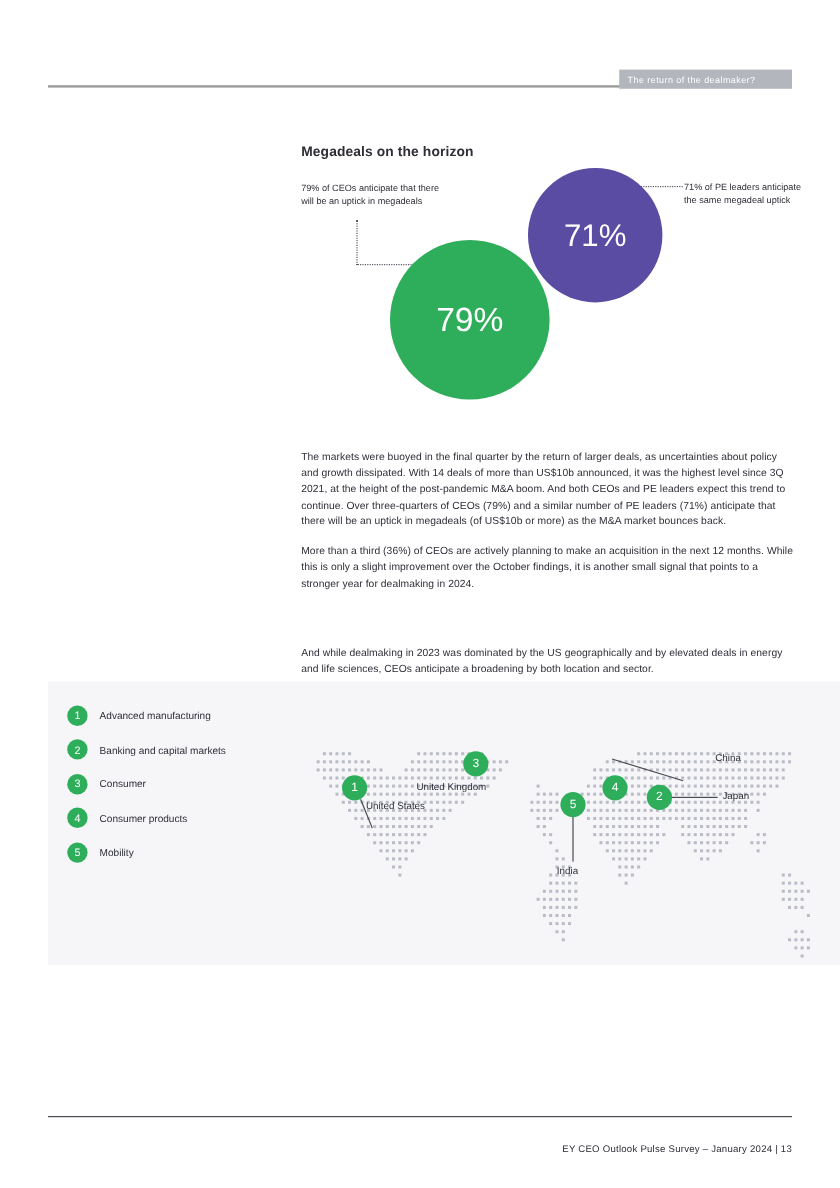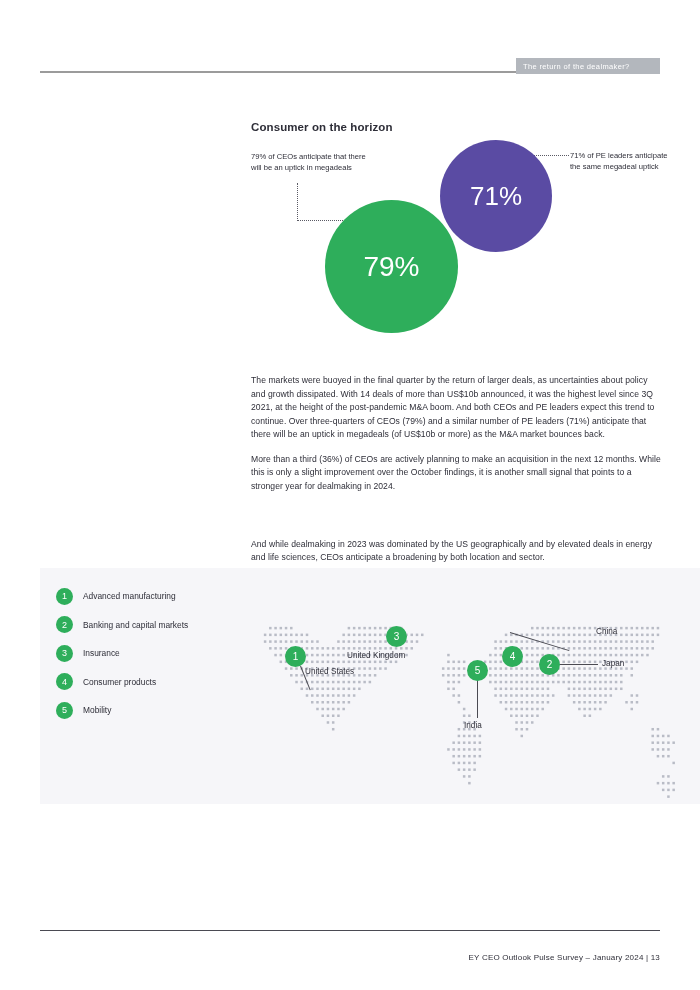--- a/index.html
+++ b/index.html
@@ -223,21 +223,21 @@
 </style>
 </head>
 <body>
 
 <div class="header">
   <div class="header-rule"></div>
   <div class="header-tab">The return of the dealmaker?</div>
 </div>
 
 <div class="chart-block">
-  <div class="chart-title">Consumer on the horizon</div>
+  <div class="chart-title">Megadeals on the horizon</div>
 
   <div class="callout callout-left">79% of CEOs anticipate that there will be an uptick in megadeals</div>
   <div class="leader-left"></div>
 
   <div class="callout callout-right">71% of PE leaders anticipate the same megadeal uptick</div>
   <div class="leader-right"></div>
 
   <div class="bubble bubble-purple">71%</div>
   <div class="bubble bubble-green">79%</div>
 </div>
@@ -255,21 +255,21 @@
       <li class="sector-item">
         <span class="sector-badge">1</span>
         <span class="sector-label">Advanced manufacturing</span>
       </li>
       <li class="sector-item">
         <span class="sector-badge">2</span>
         <span class="sector-label">Banking and capital markets</span>
       </li>
       <li class="sector-item">
         <span class="sector-badge">3</span>
-        <span class="sector-label">Insurance</span>
+        <span class="sector-label">Consumer</span>
       </li>
       <li class="sector-item">
         <span class="sector-badge">4</span>
         <span class="sector-label">Consumer products</span>
       </li>
       <li class="sector-item">
         <span class="sector-badge">5</span>
         <span class="sector-label">Mobility</span>
       </li>
     </ul>

